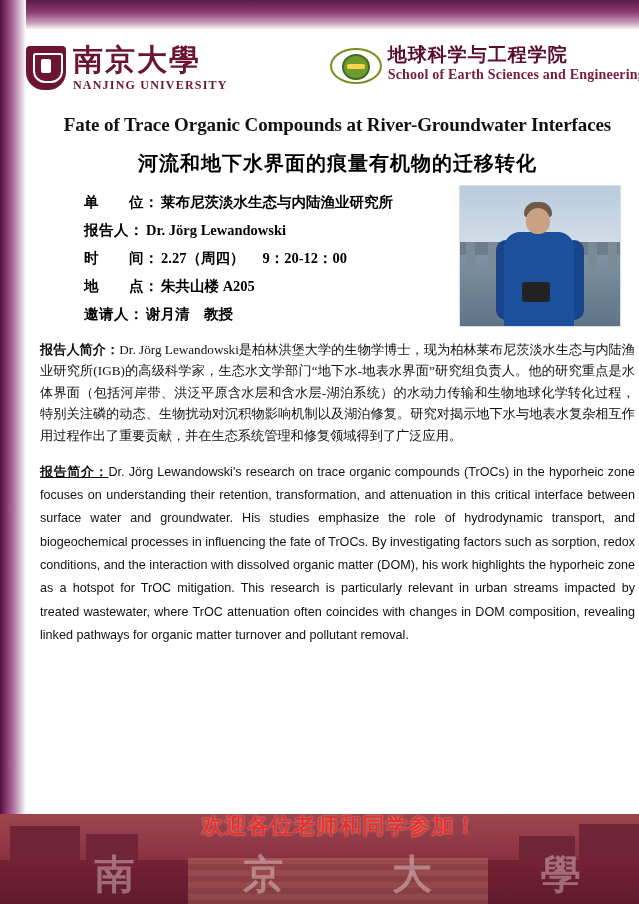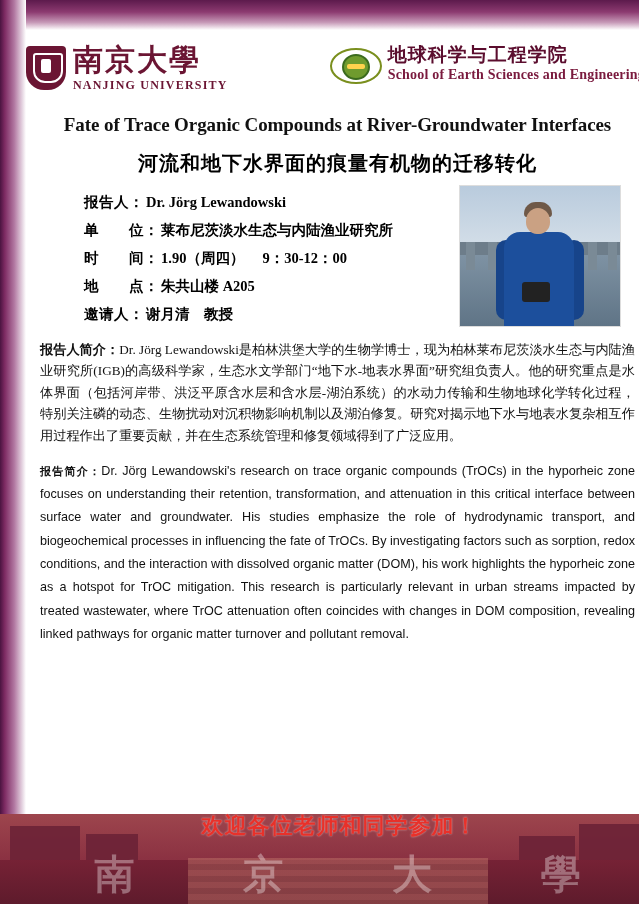--- a/index.html
+++ b/index.html
@@ -251,21 +251,22 @@
     font-family: "Liberation Serif", serif;
     margin-top: 31px;
   }
   .para.en {
     font-family: "Liberation Sans", sans-serif;
     font-size: 12.6px;
     line-height: 1.85;
   }
   .para.en .lead {
     font-family: "Liberation Serif", serif;
-    font-size: 11px;
+    font-size: 13px;
+    text-decoration: underline;
   }
 
   
   .footer {
     position: absolute;
     left: 0; right: 0; bottom: 0;
     height: 90px;
     z-index: 5;
     background: linear-gradient(to bottom, #8d2a3c 0%, #7e2438 35%, #5e1b2c 100%);
     overflow: hidden;
@@ -353,32 +354,32 @@
     </div>
 
     <div class="title-en">Fate of Trace Organic Compounds at River-Groundwater Interfaces</div>
     <div class="title-cn">河流和地下水界面的痕量有机物的迁移转化</div>
 
     <div class="info-wrap">
 
       <div class="info-list">
 
         <div class="info-row">
+          <span class="info-label">单　　位：</span>
+          <span class="info-value">莱布尼茨淡水生态与内陆渔业研究所</span>
+        </div>
+
+        <div class="info-row">
           <span class="info-label">报告人：</span>
           <span class="info-value">Dr. Jörg Lewandowski</span>
         </div>
 
         <div class="info-row">
-          <span class="info-label">单　　位：</span>
-          <span class="info-value">莱布尼茨淡水生态与内陆渔业研究所</span>
-        </div>
-
-        <div class="info-row">
           <span class="info-label">时　　间：</span>
-          <span class="info-value">1.90（周四）　  9：30-12：00</span>
+          <span class="info-value">2.27（周四）　  9：20-12：00</span>
         </div>
 
         <div class="info-row">
           <span class="info-label">地　　点：</span>
           <span class="info-value">朱共山楼  A205</span>
         </div>
 
         <div class="info-row">
           <span class="info-label">邀请人：</span>
           <span class="info-value">谢月清　教授</span>

